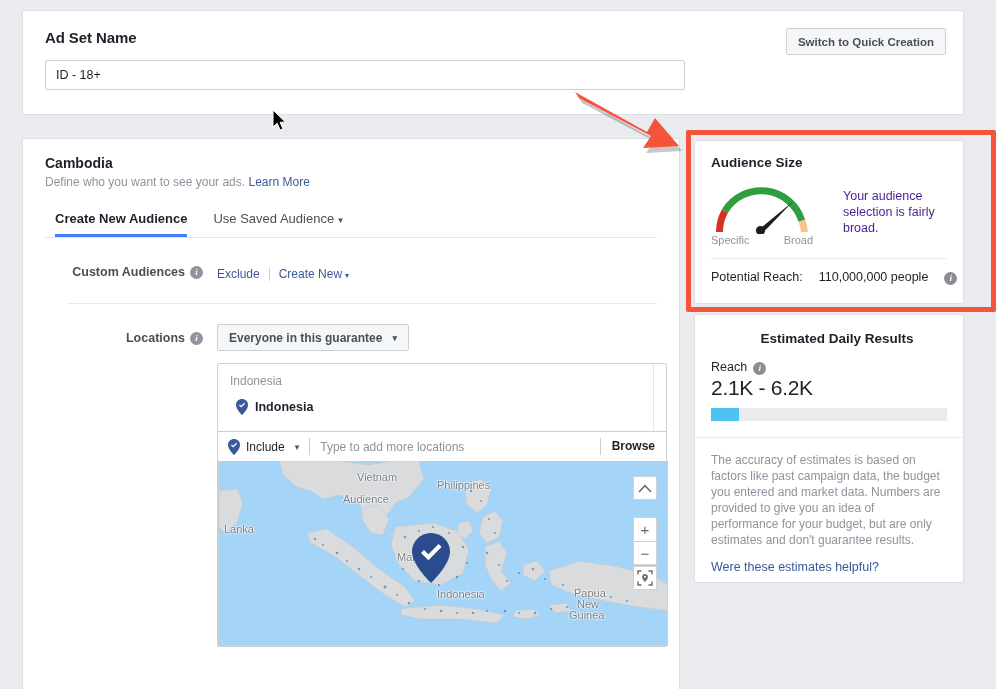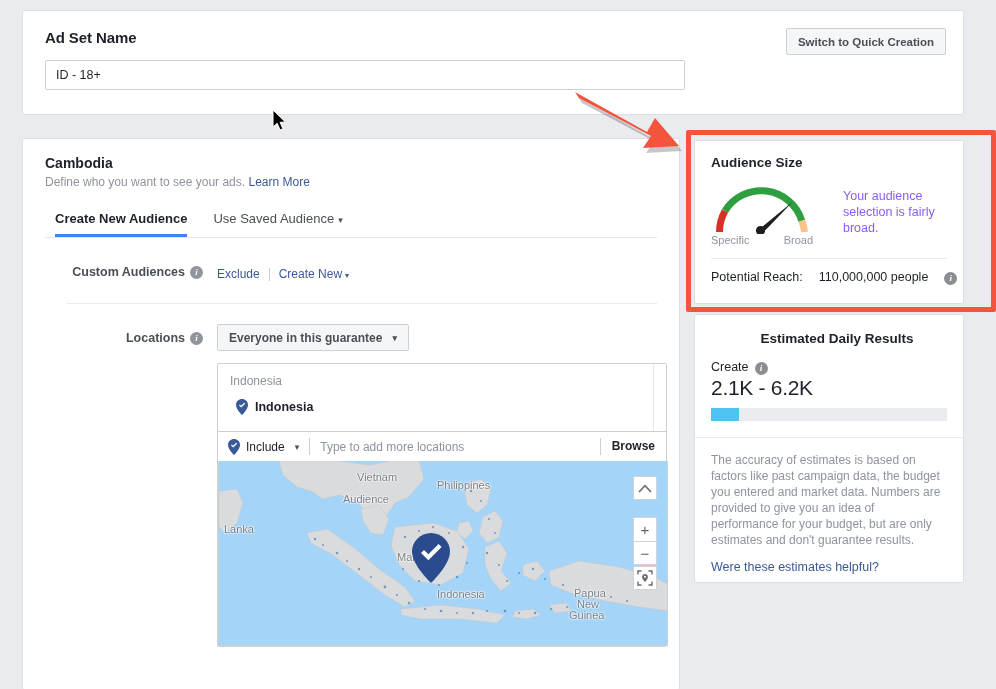--- a/index.html
+++ b/index.html
@@ -143,21 +143,21 @@
     width: 24px; height: 24px; display: flex; align-items: center; justify-content: center;
     color: #666; font-size: 15px; cursor: pointer; border-radius: 1px;
   }
 
   
   #size-card { left: 694px; top: 140px; width: 270px; height: 164px; }
   .size-title { font-size: 13.5px; font-weight: bold; color: #1d2129; padding: 14px 0 0 16px; }
   .gauge-row { display: flex; padding: 8px 0 0 12px; }
   .gauge-wrap { width: 110px; position: relative; }
   .gauge-labels { display: flex; justify-content: space-between; font-size: 11px; color: #8d949e; padding: 0 4px; margin-top: -4px; }
-  .gauge-msg { font-size: 12.5px; color: #8b5cf6; line-height: 16px; padding: 10px 10px 0 26px; }
+  .gauge-msg { font-size: 12.5px; color: #4c1d95; line-height: 16px; padding: 10px 10px 0 26px; }
   .size-rule { height: 1px; background: #e9ebee; margin: 12px 16px 0 16px; }
   .reach-line { font-size: 12.5px; color: #1d2129; padding: 11px 0 0 16px; display: flex; align-items: center; gap: 16px; }
 
   #est-card { left: 694px; top: 314px; width: 270px; height: 269px; }
   .est-title { font-size: 13.5px; font-weight: bold; color: #1d2129; padding: 16px 0 0 16px; text-align: center; }
   .est-sub { font-size: 12.5px; color: #1d2129; padding: 14px 0 0 16px; display: flex; align-items: center; gap: 6px; }
   .est-val { font-size: 21px; color: #1d2129; padding: 2px 0 0 16px; letter-spacing: -0.3px; }
   .bar-track { height: 13px; background: #e9ebef; margin: 8px 16px 0 16px; position: relative; }
   .bar-fill { height: 13px; background: #4fc3ef; }
   .est-rule { height: 1px; background: #e9ebee; margin: 16px 0 0 0; }
@@ -408,21 +408,21 @@
     <div class="reach-line">
       <span>Potential Reach:</span>
       <span>110,000,000 people</span>
       <span class="info-icon dark">i</span>
     </div>
   </div>
 
   <div class="card" id="est-card">
     <div class="est-title">Estimated Daily Results</div>
     <div class="est-sub">
-      <span>Create</span>
+      <span>Reach</span>
       <span class="info-icon dark">i</span>
     </div>
     <div class="est-val">2.1K - 6.2K</div>
     <div class="bar-track">
       <div class="bar-fill" id="reach-bar-fill" style="width: 12%; background: rgb(79, 195, 239);"></div>
     </div>
     <div class="est-rule"></div>
     <div class="est-note">The accuracy of estimates is based on factors like past campaign data, the budget you entered and market data. Numbers are provided to give you an idea of performance for your budget, but are only estimates and don't guarantee results.</div>
     <div class="est-link">Were these estimates helpful?</div>
   </div>

